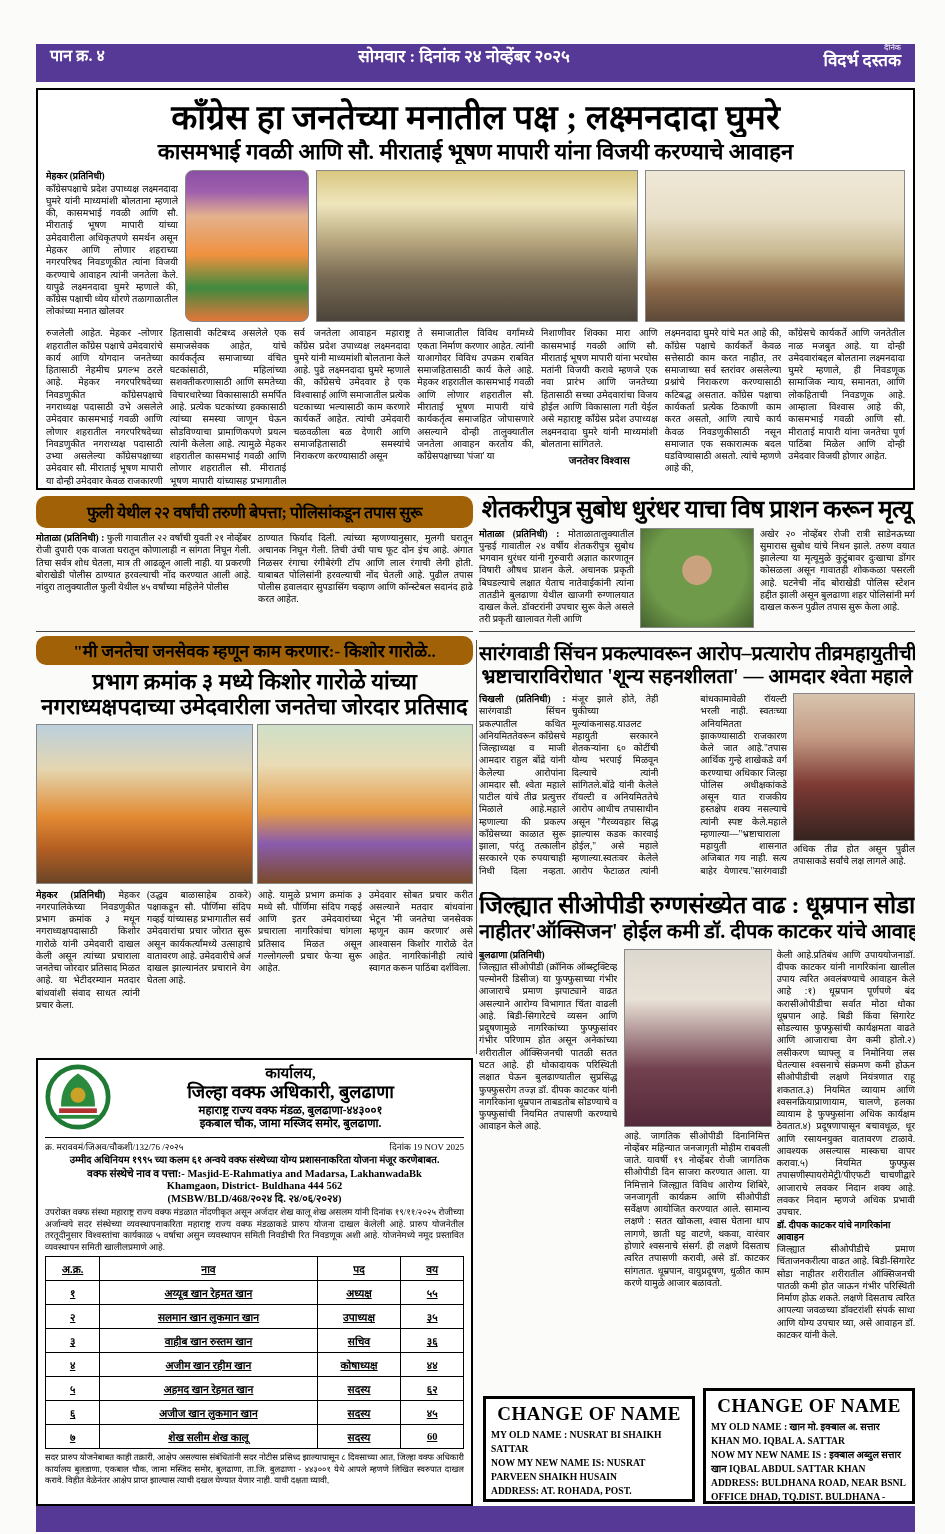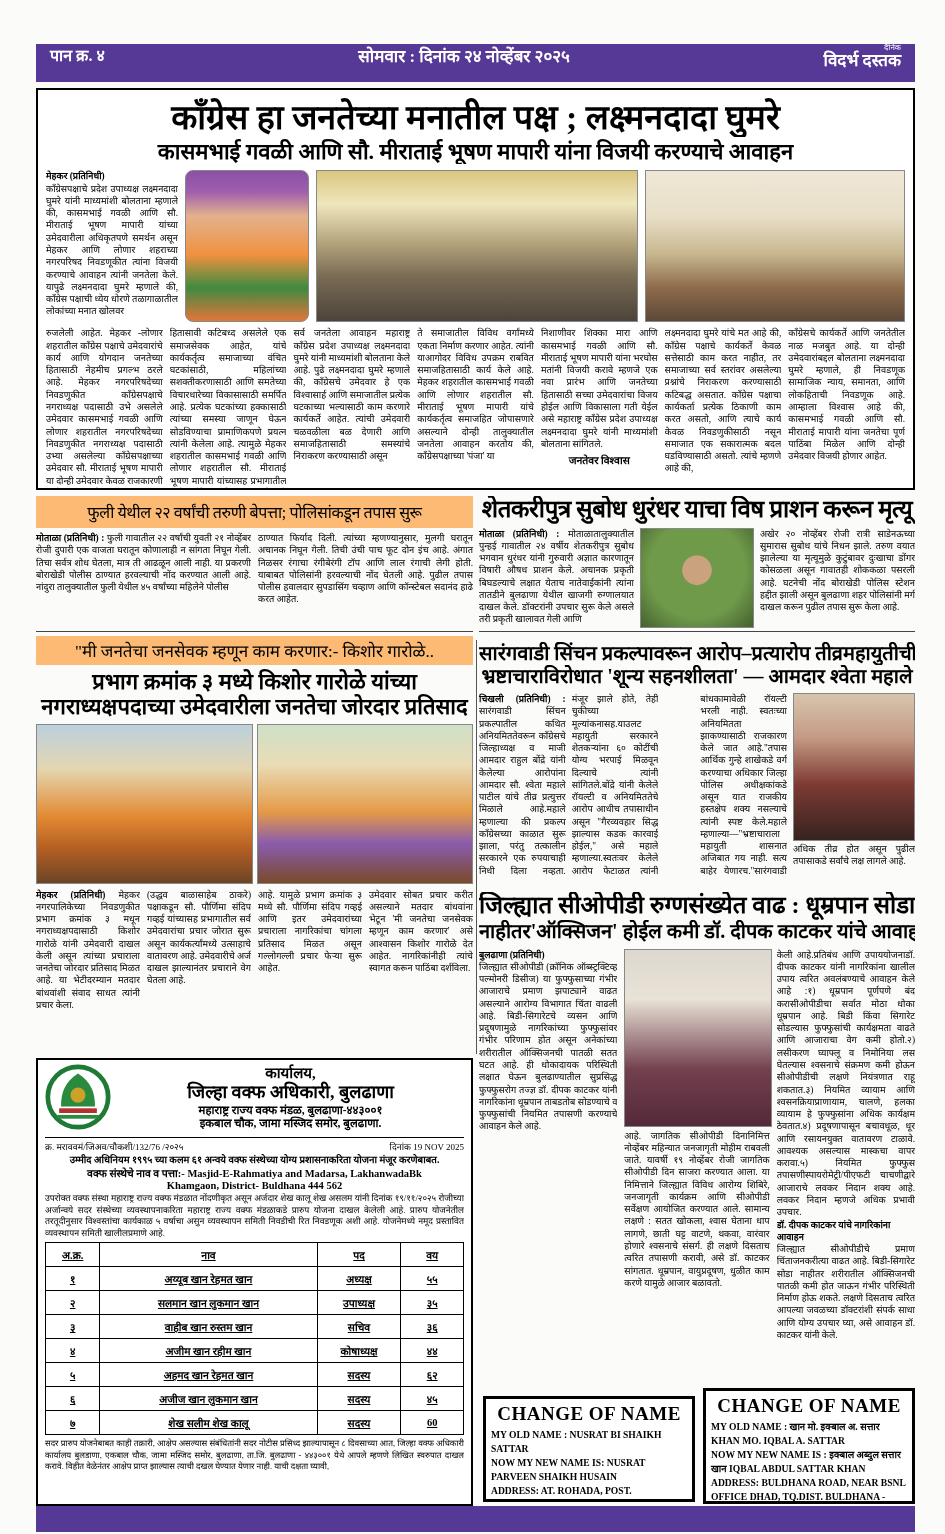--- a/index.html
+++ b/index.html
@@ -7,21 +7,21 @@
         font-family:"Liberation Serif","DejaVu Serif",serif;color:#000;}
   .abs{position:absolute;box-sizing:border-box;}
   .bar{background:#563896;color:#fff;display:flex;align-items:flex-start;justify-content:space-between;padding:0 14px;}
   .bar .mid{font-weight:bold;font-size:17px;}
   .bar .pg{font-weight:bold;font-size:16px;}
   .brand{display:flex;flex-direction:column;align-items:flex-end;line-height:1;}
   .brand .bt-top{font-size:8px;}
   .brand .bt-main{font-size:17px;font-weight:bold;}
   .box{border:2px solid #000;background:#fff;}
   .hl{font-weight:bold;text-align:center;line-height:1.15;}
-  .graybar{background:#fdba74;font-weight:normal;text-align:center;}
+  .graybar{background:#a16207;font-weight:bold;text-align:center;border-radius:10px;}
   .bt{font-size:9.3px;line-height:1.32;text-align:justify;overflow:hidden;}
   .bt b{font-weight:bold;}
   .cols{display:flex;gap:7px;}
   .cols>div{flex:1;min-width:0;}
   .dl{font-weight:bold;}
   .crosshead{font-weight:bold;text-align:center;font-size:10.5px;margin-top:3px;}
   figure{margin:0;}
   .ph{background:#ccc;border:1px solid #888;}
   .ph-portrait{background:linear-gradient(180deg,#8a4fa5 0%,#a05fae 14%,#e3b18d 30%,#f0913f 56%,#3f8a3f 78%,#e4763a 100%);}
   .ph-hall{background:linear-gradient(180deg,#d9c77f 0%,#efe6bd 22%,#b4a37b 48%,#7a6c55 70%,#4c443a 100%);}
@@ -177,20 +177,21 @@
         <div style="font-size:11.5px;font-weight:bold;">इकबाल चौक, जामा मस्जिद समोर, बुलढाणा.</div>
       </div>
     </div>
     <div style="display:flex;justify-content:space-between;font-size:9px;margin-top:3px;border-top:1px solid #000;padding-top:2px;">
       <span>क्र. मराववमं/जिअव/चौकशी/132/76 /२०२५</span>
       <span>दिनांक 19 NOV 2025</span>
     </div>
     <div style="text-align:center;font-size:9.8px;font-weight:bold;">उम्मीद अधिनियम १९९५ च्या कलम ६१ अन्वये वक्फ संस्थेच्या योग्य प्रशासनाकरिता योजना मंजूर करणेबाबत.</div>
     <div style="text-align:center;font-size:10.5px;font-weight:bold;">वक्फ संस्थेचे नाव व पत्ता:- Masjid-E-Rahmatiya and Madarsa, LakhanwadaBk</div>
     <div style="text-align:center;font-size:10.5px;font-weight:bold;">Khamgaon, District- Buldhana 444 562</div>
+    <div style="text-align:center;font-size:10.5px;font-weight:bold;">(MSBW/BLD/468/२०२४ दि. २४/०६/२०२४)</div>
     <div class="bt" style="font-size:8.8px;margin-top:2px;">उपरोक्त वक्फ संस्था महाराष्ट्र राज्य वक्फ मंडळात नोंदणीकृत असून अर्जदार शेख कालू शेख असलम यांनी दिनांक १९/११/२०२५ रोजीच्या अर्जान्वये सदर संस्थेच्या व्यवस्थापनाकरिता महाराष्ट्र राज्य वक्फ मंडळाकडे प्रारुप योजना दाखल केलेली आहे. प्रारुप योजनेतील तरतूदीनुसार विश्वस्तांचा कार्यकाळ ५ वर्षाचा असुन व्यवस्थापन समिती निवडीची रित निवडणूक अशी आहे. योजनेमध्ये नमूद प्रस्तावित व्यवस्थापन समिती खालीलप्रमाणे आहे.</div>
     <table class="wq" style="margin-top:3px;">
       <thead>
           <tr>
             <th style="width: 13%;">अ.क्र.</th>
             <th style="width: 52%;">नाव</th>
             <th style="width: 20%;">पद</th>
             <th style="width: 15%;">वय</th>
           </tr>
         </thead>

